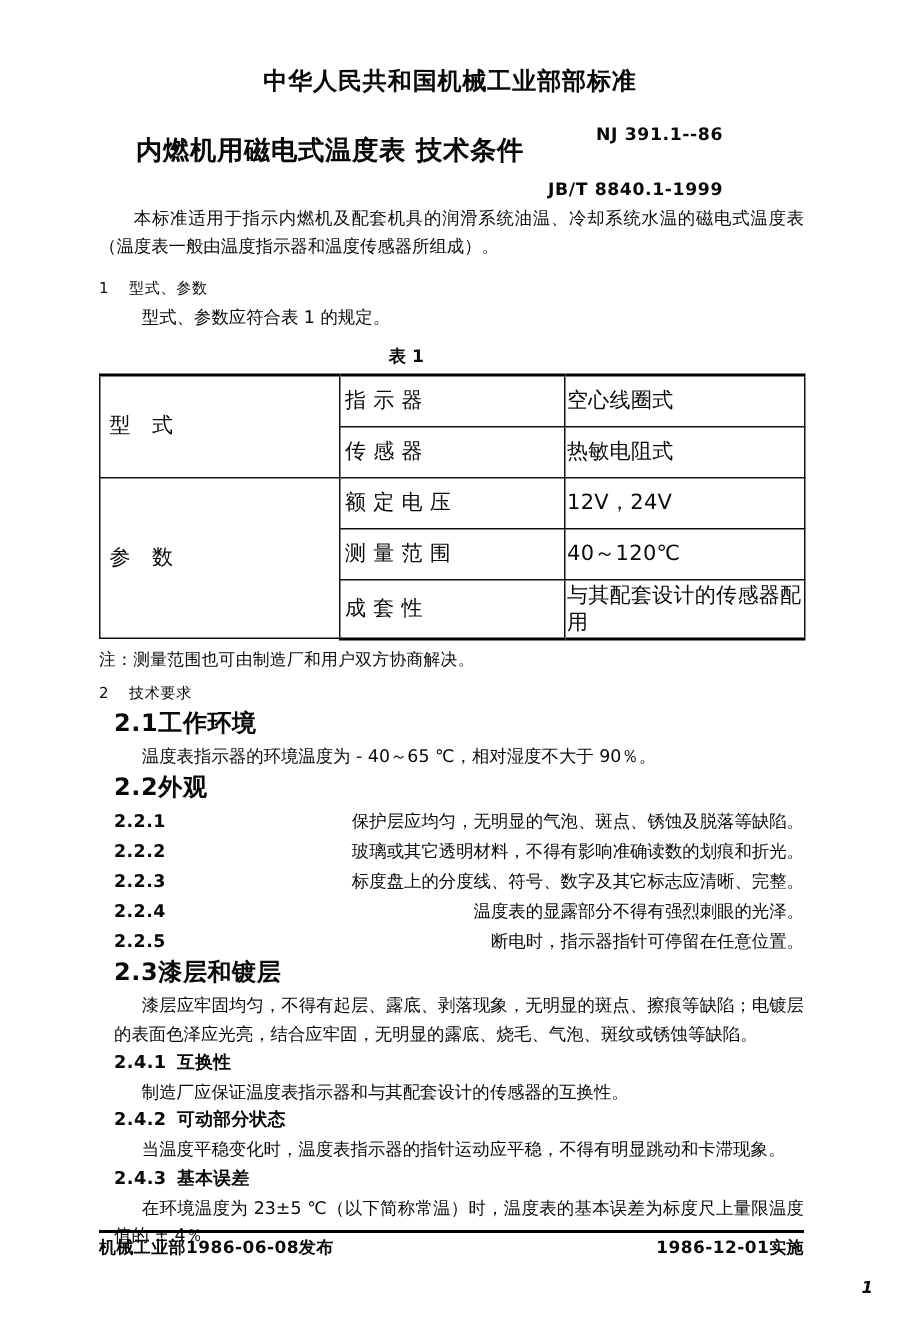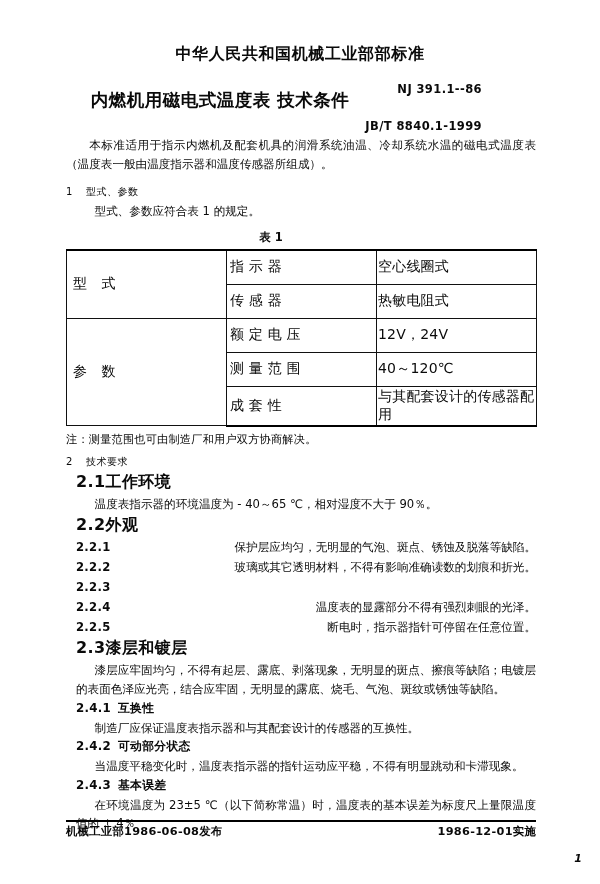--- a/index.html
+++ b/index.html
@@ -277,20 +277,21 @@
     <div class="item">
       <span class="num">2.2.1</span>
       <span class="txt">保护层应均匀，无明显的气泡、斑点、锈蚀及脱落等缺陷。</span>
     </div>
     <div class="item">
       <span class="num">2.2.2</span>
       <span class="txt">玻璃或其它透明材料，不得有影响准确读数的划痕和折光。</span>
     </div>
     <div class="item">
       <span class="num">2.2.3</span>
+      <span class="txt">标度盘上的分度线、符号、数字及其它标志应清晰、完整。</span>
     </div>
     <div class="item">
       <span class="num">2.2.4</span>
       <span class="txt">温度表的显露部分不得有强烈刺眼的光泽。</span>
     </div>
     <div class="item">
       <span class="num">2.2.5</span>
       <span class="txt">断电时，指示器指针可停留在任意位置。</span>
     </div>
 

